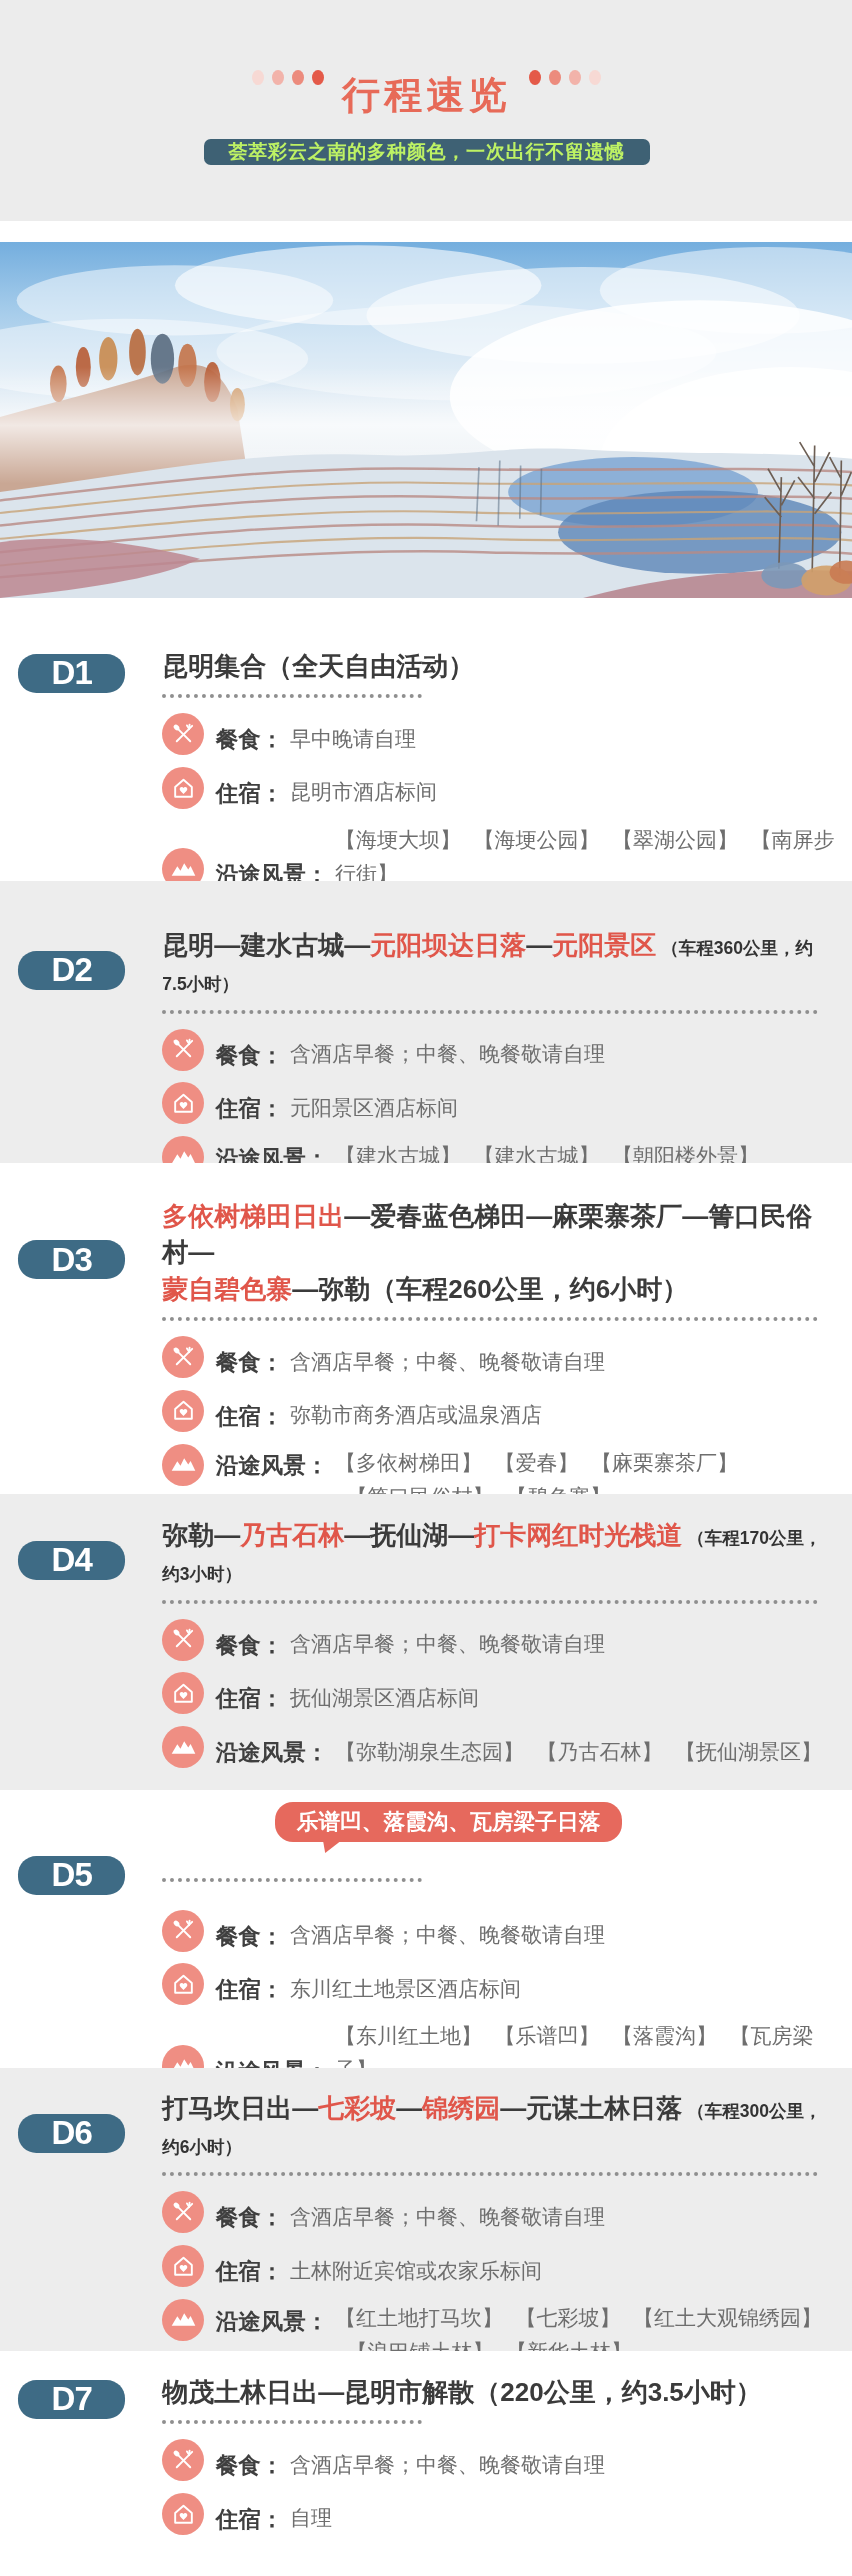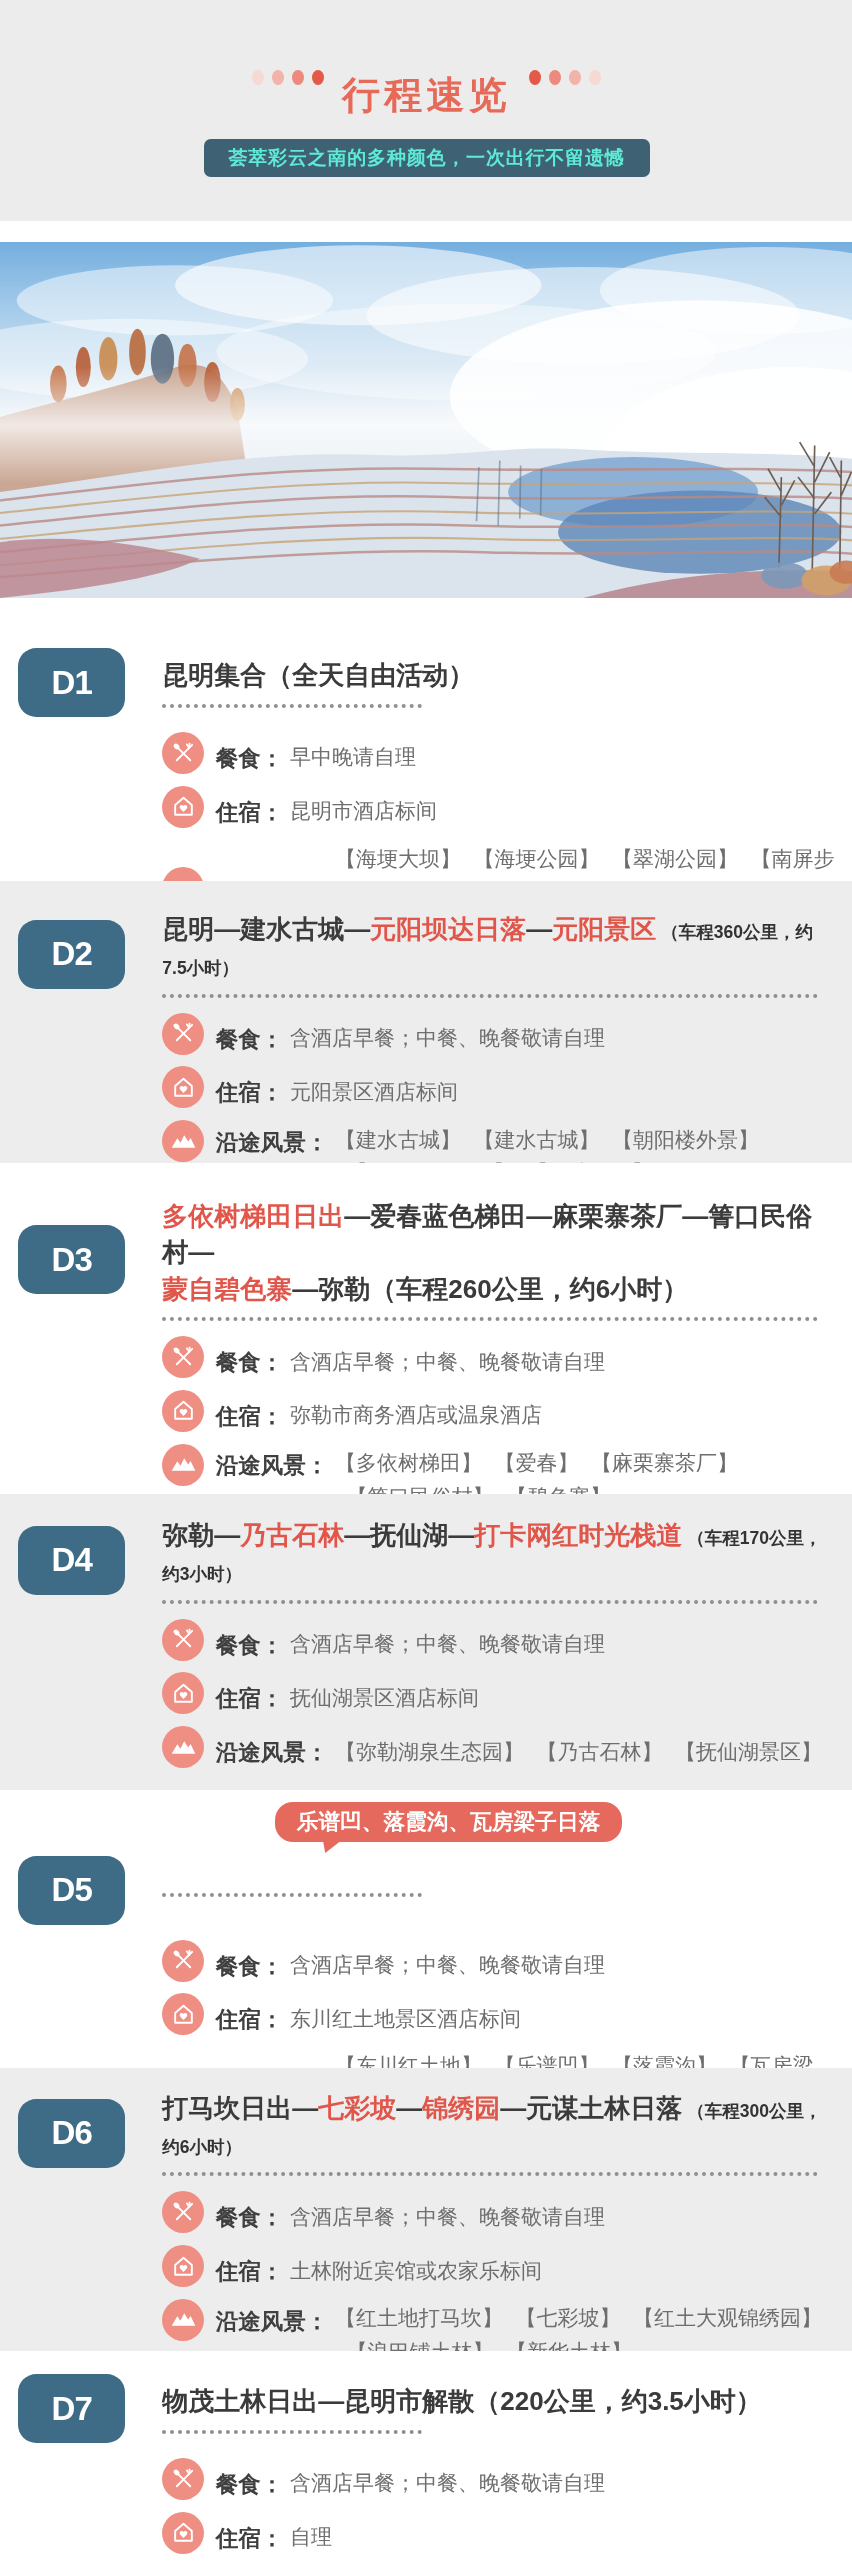--- a/index.html
+++ b/index.html
@@ -9,40 +9,40 @@
   
   .header { background:#ececec; height:221px; }
   .title-row { display:flex; justify-content:center; align-items:flex-start; padding-top:70px; }
   .dots-cluster { display:flex; gap:8.3px; margin:0 18.3px; align-items:center; }
   .dot { width:11.7px; height:15px; border-radius:50%; }
   .dots-left .dot:nth-child(1){background:#f7d9d4;} .dots-left .dot:nth-child(2){background:#f2b3aa;}
   .dots-left .dot:nth-child(3){background:#ec8b7d;} .dots-left .dot:nth-child(4){background:#e45a49;}
   .dots-right .dot:nth-child(1){background:#e45a49;} .dots-right .dot:nth-child(2){background:#ec8b7d;}
   .dots-right .dot:nth-child(3){background:#f2b3aa;} .dots-right .dot:nth-child(4){background:#f7d9d4;}
   .main-title { font-size:38px; font-weight:800; color:#e76a58; letter-spacing:4.2px; }
-  .banner { margin:18.3px auto 0; width:fit-content; background:#3e6174; color:#5eead4;
-            font-size:19px; font-weight:700; padding:6px 25px; border-radius:6.7px; letter-spacing:0.8px; }
+  .banner { margin:18.3px auto 0; width:fit-content; background:#3e6174; color:#bef264;
+            font-size:19px; font-weight:700; padding:0 25px; border-radius:6.7px; letter-spacing:0.8px; }
   .white-gap { height:21px; background:#fff; }
 
   
   .hero { height:356px; width:853px; display:block; }
 
   
   .day { width:853px; overflow:hidden; }
   .d1{height:283px;background:#fff;} .d2{height:282px;background:#ededed;}
   .d3{height:331px;background:#fff;} .d4{height:296px;background:#ededed;}
   .d5{height:278px;background:#fff;} .d6{height:283px;background:#ededed;}
   .d7{height:226px;background:#fff;}
-  .d1 .day-head{padding-top:50px;} .d2 .day-head{padding-top:30px;}
+  .d1 .day-head{padding-top:50px;} .d2 .day-head{padding-top:46px;}
   .d3 .day-head{padding-top:35px;} .d4 .day-head{padding-top:23px;}
   .d5 .day-head{padding-top:5px;align-items:center;}  .d6 .day-head{padding-top:21.7px;}
   .d7 .day-head{padding-top:23px;}
 
   .day-head { display:flex; align-items:center; padding-left:18.3px; }
-  .badge { flex:0 0 107px; height:69px; background:#3e6b85; border-radius:18.3px; color:#fff;
+  .badge { flex:0 0 107px; height:39px; background:#3e6b85; border-radius:18.3px; color:#fff;
            font-size:33px; font-weight:800; display:flex; align-items:center; justify-content:center;
            letter-spacing:-0.8px; }
   .title-col { margin-left:37px; max-width:666px; }
   .day-title { font-size:26px; font-weight:800; color:#3b3b3b; line-height:1.4; }
   .day-title .red { color:#e0564a; }
   .dur { font-size:17.5px; font-weight:800; color:#333; margin-left:5px; }
   .dots-sep { border-bottom:4.2px dotted #8f8f8f; margin-top:10px; }
   .dots-sep.short { width:260px; } .dots-sep.long { width:656px; }
 
   .rows { padding:15px 16.7px 0 162px; }

